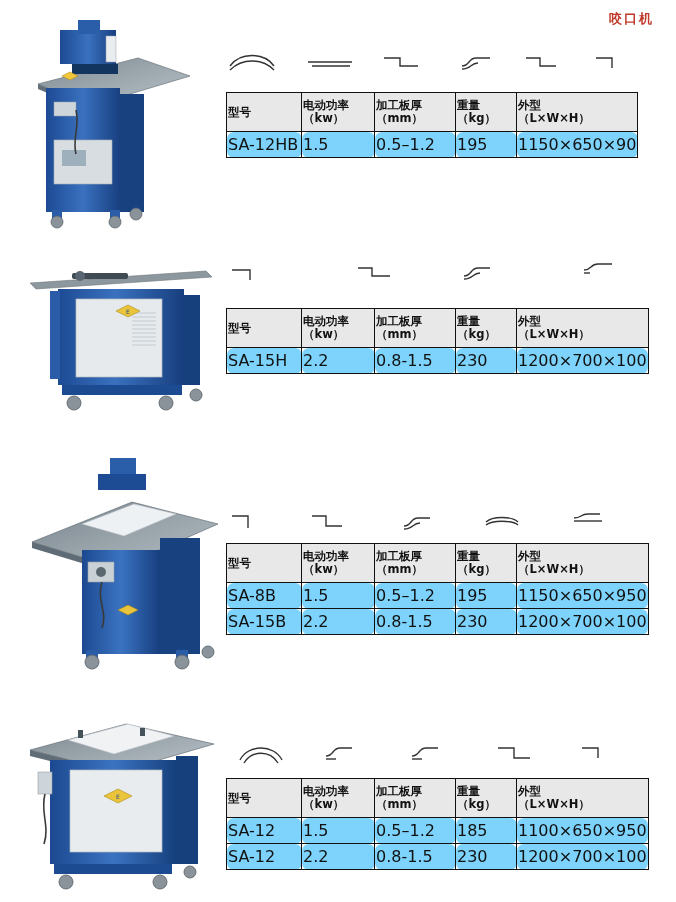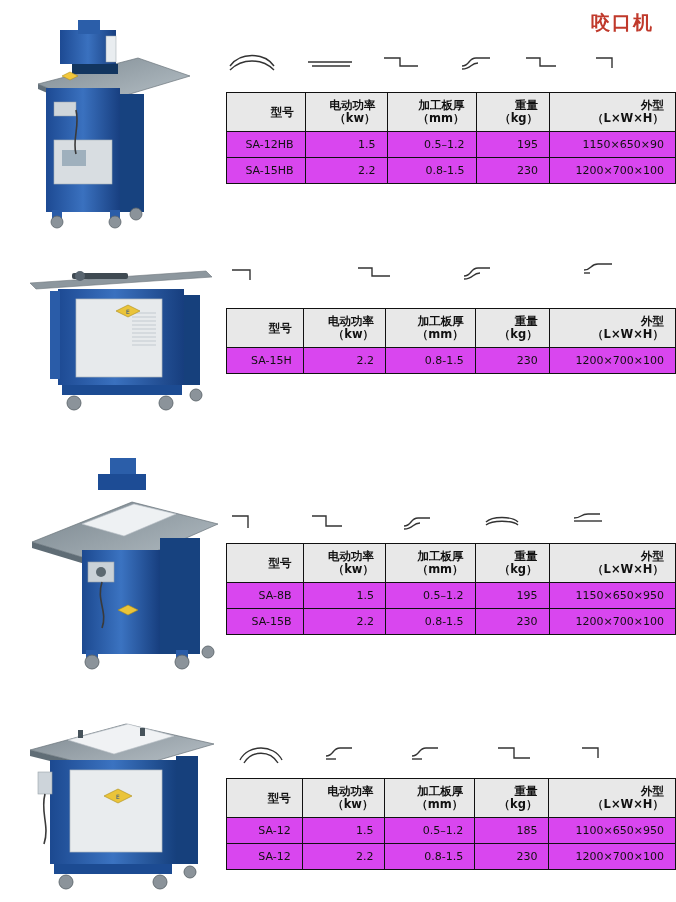--- a/index.html
+++ b/index.html
@@ -17,58 +17,59 @@
   .page {
     position: relative;
     width: 676px;
     height: 902px;
   }
   
   .page-title {
     position: absolute;
     right: 22px;
     top: 10px;
-    font-size: 19px;
+    font-size: 13px;
     font-weight: bold;
     color: #c0392b;
     letter-spacing: 2px;
     font-family: "DejaVu Sans", sans-serif;
   }
   
   .section {
     position: absolute;
     left: 0;
     width: 676px;
   }
   
   table.spec {
     border-collapse: collapse;
     font-size: 11px;
     color: #111;
     background: #fff;
   }
   table.spec td, table.spec th {
     border: 1px solid #111;
-    text-align: right;
+    text-align: left;
     vertical-align: middle;
-    padding: 2px 11px;
+    padding: 2px 1px;
     font-weight: normal;
     font-family: "DejaVu Sans", "Liberation Sans", sans-serif;
   }
   table.spec thead td {
     background: #e8e8e8;
     font-weight: bold;
     height: 34px;
     line-height: 13px;
     font-size: 11.5px;
   }
   table.spec tbody td {
     height: 21px;
-    font-size: 11px;
-    background: #d946ef;
+    font-size: 16px;
+    background: #7dd3fc;
+    border-radius: 7px;
   }
   .col-model   { width: 72px; }
   .col-power   { width: 70px; margin-top: 32px; }
   .col-thick   { width: 78px; }
   .col-weight  { width: 58px; }
   .col-dim     { width: 112px; }
 
   
   .profiles {
     position: absolute;
@@ -161,27 +162,20 @@
         </tr>
       </thead>
       <tbody>
         <tr>
           <td>SA-12HB</td>
           <td>1.5</td>
           <td>0.5–1.2</td>
           <td>195</td>
           <td>1150×650×90</td>
         </tr>
-        <tr>
-          <td>SA-15HB</td>
-          <td>2.2</td>
-          <td>0.8-1.5</td>
-          <td>230</td>
-          <td>1200×700×100</td>
-        </tr>
       </tbody>
     </table>
   </div>
 
   <div class="section" style="top:250px;height:190px;">
 
     <div class="photo" style="left:20px;top:5px;width:200px;height:180px;">
       <svg width="200" height="180" viewBox="0 0 200 180">
         <defs>
           <linearGradient id="bl2" x1="0" y1="0" x2="1" y2="0">

